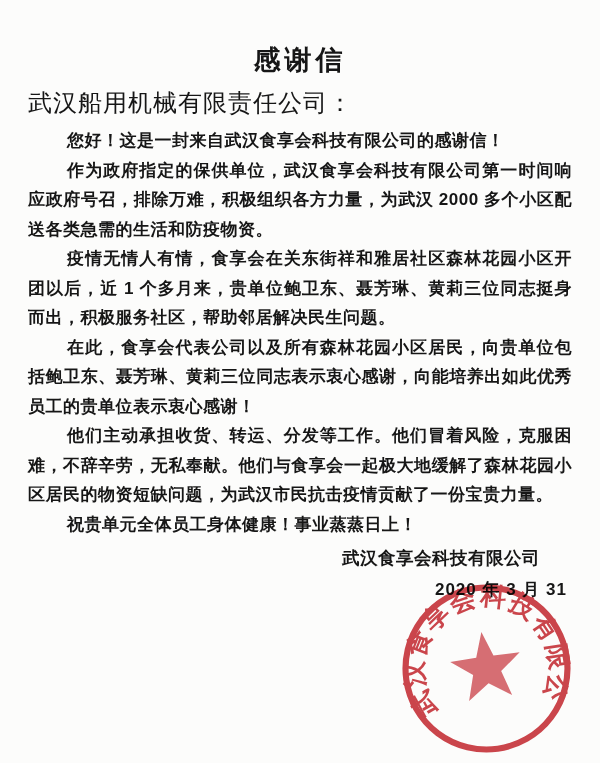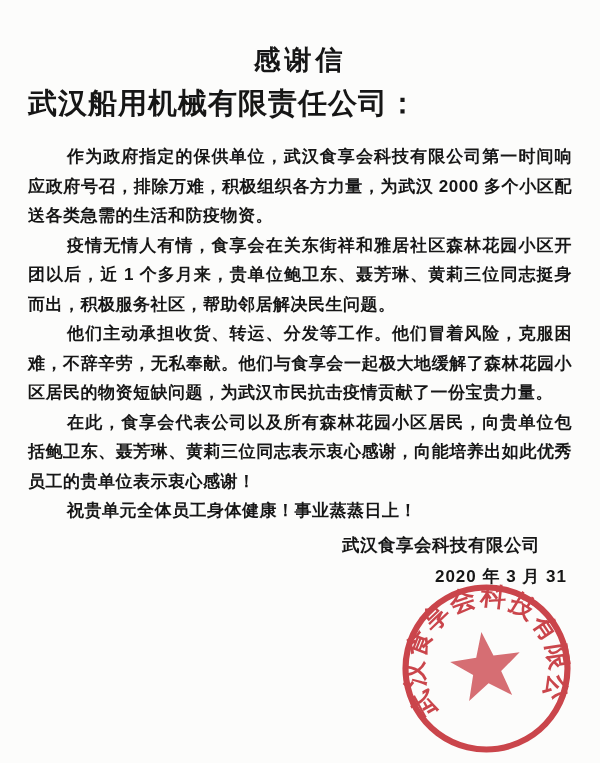--- a/index.html
+++ b/index.html
@@ -20,24 +20,24 @@
   }
   .title {
     font-size: 27px;
     font-weight: 700;
     text-align: center;
     letter-spacing: 4px;
     line-height: 32px;
     margin: 0 0 12px 0;
   }
   .recipient {
-    font-size: 29px;
-    font-weight: 700;
+    font-size: 24px;
+    font-weight: 400;
     line-height: 30px;
-    margin: 0 0 24px 0;
+    margin: 0 0 8px 0;
     letter-spacing: 1px;
   }
   .body-text p {
     font-size: 17px;
     font-weight: 600;
     line-height: 29.5px;
     margin: 0;
     text-indent: 2.3em;
     text-align: justify;
     letter-spacing: 0.5px;
@@ -77,24 +77,25 @@
 </head>
 <body>
 
 <div class="page">
 
   <h1 class="title">感谢信</h1>
 
   <div class="recipient">武汉船用机械有限责任公司：</div>
 
   <div class="body-text">
+    <p>您好！这是一封来自武汉食享会科技有限公司的感谢信！</p>
     <p>作为政府指定的保供单位，武汉食享会科技有限公司第一时间响应政府号召，排除万难，积极组织各方力量，为武汉 2000 多个小区配送各类急需的生活和防疫物资。</p>
     <p>疫情无情人有情，食享会在关东街祥和雅居社区森林花园小区开团以后，近 1 个多月来，贵单位鲍卫东、聂芳琳、黄莉三位同志挺身而出，积极服务社区，帮助邻居解决民生问题。</p>
+    <p>在此，食享会代表公司以及所有森林花园小区居民，向贵单位包括鲍卫东、聂芳琳、黄莉三位同志表示衷心感谢，向能培养出如此优秀员工的贵单位表示衷心感谢！</p>
     <p>他们主动承担收货、转运、分发等工作。他们冒着风险，克服困难，不辞辛劳，无私奉献。他们与食享会一起极大地缓解了森林花园小区居民的物资短缺问题，为武汉市民抗击疫情贡献了一份宝贵力量。</p>
-    <p>在此，食享会代表公司以及所有森林花园小区居民，向贵单位包括鲍卫东、聂芳琳、黄莉三位同志表示衷心感谢，向能培养出如此优秀员工的贵单位表示衷心感谢！</p>
     <p>祝贵单元全体员工身体健康！事业蒸蒸日上！</p>
   </div>
 
   <div class="sign-block">
     <div class="signature">武汉食享会科技有限公司</div>
     <div class="sign-date">2020 年 3 月 31</div>
   </div>
 
 </div>
 

